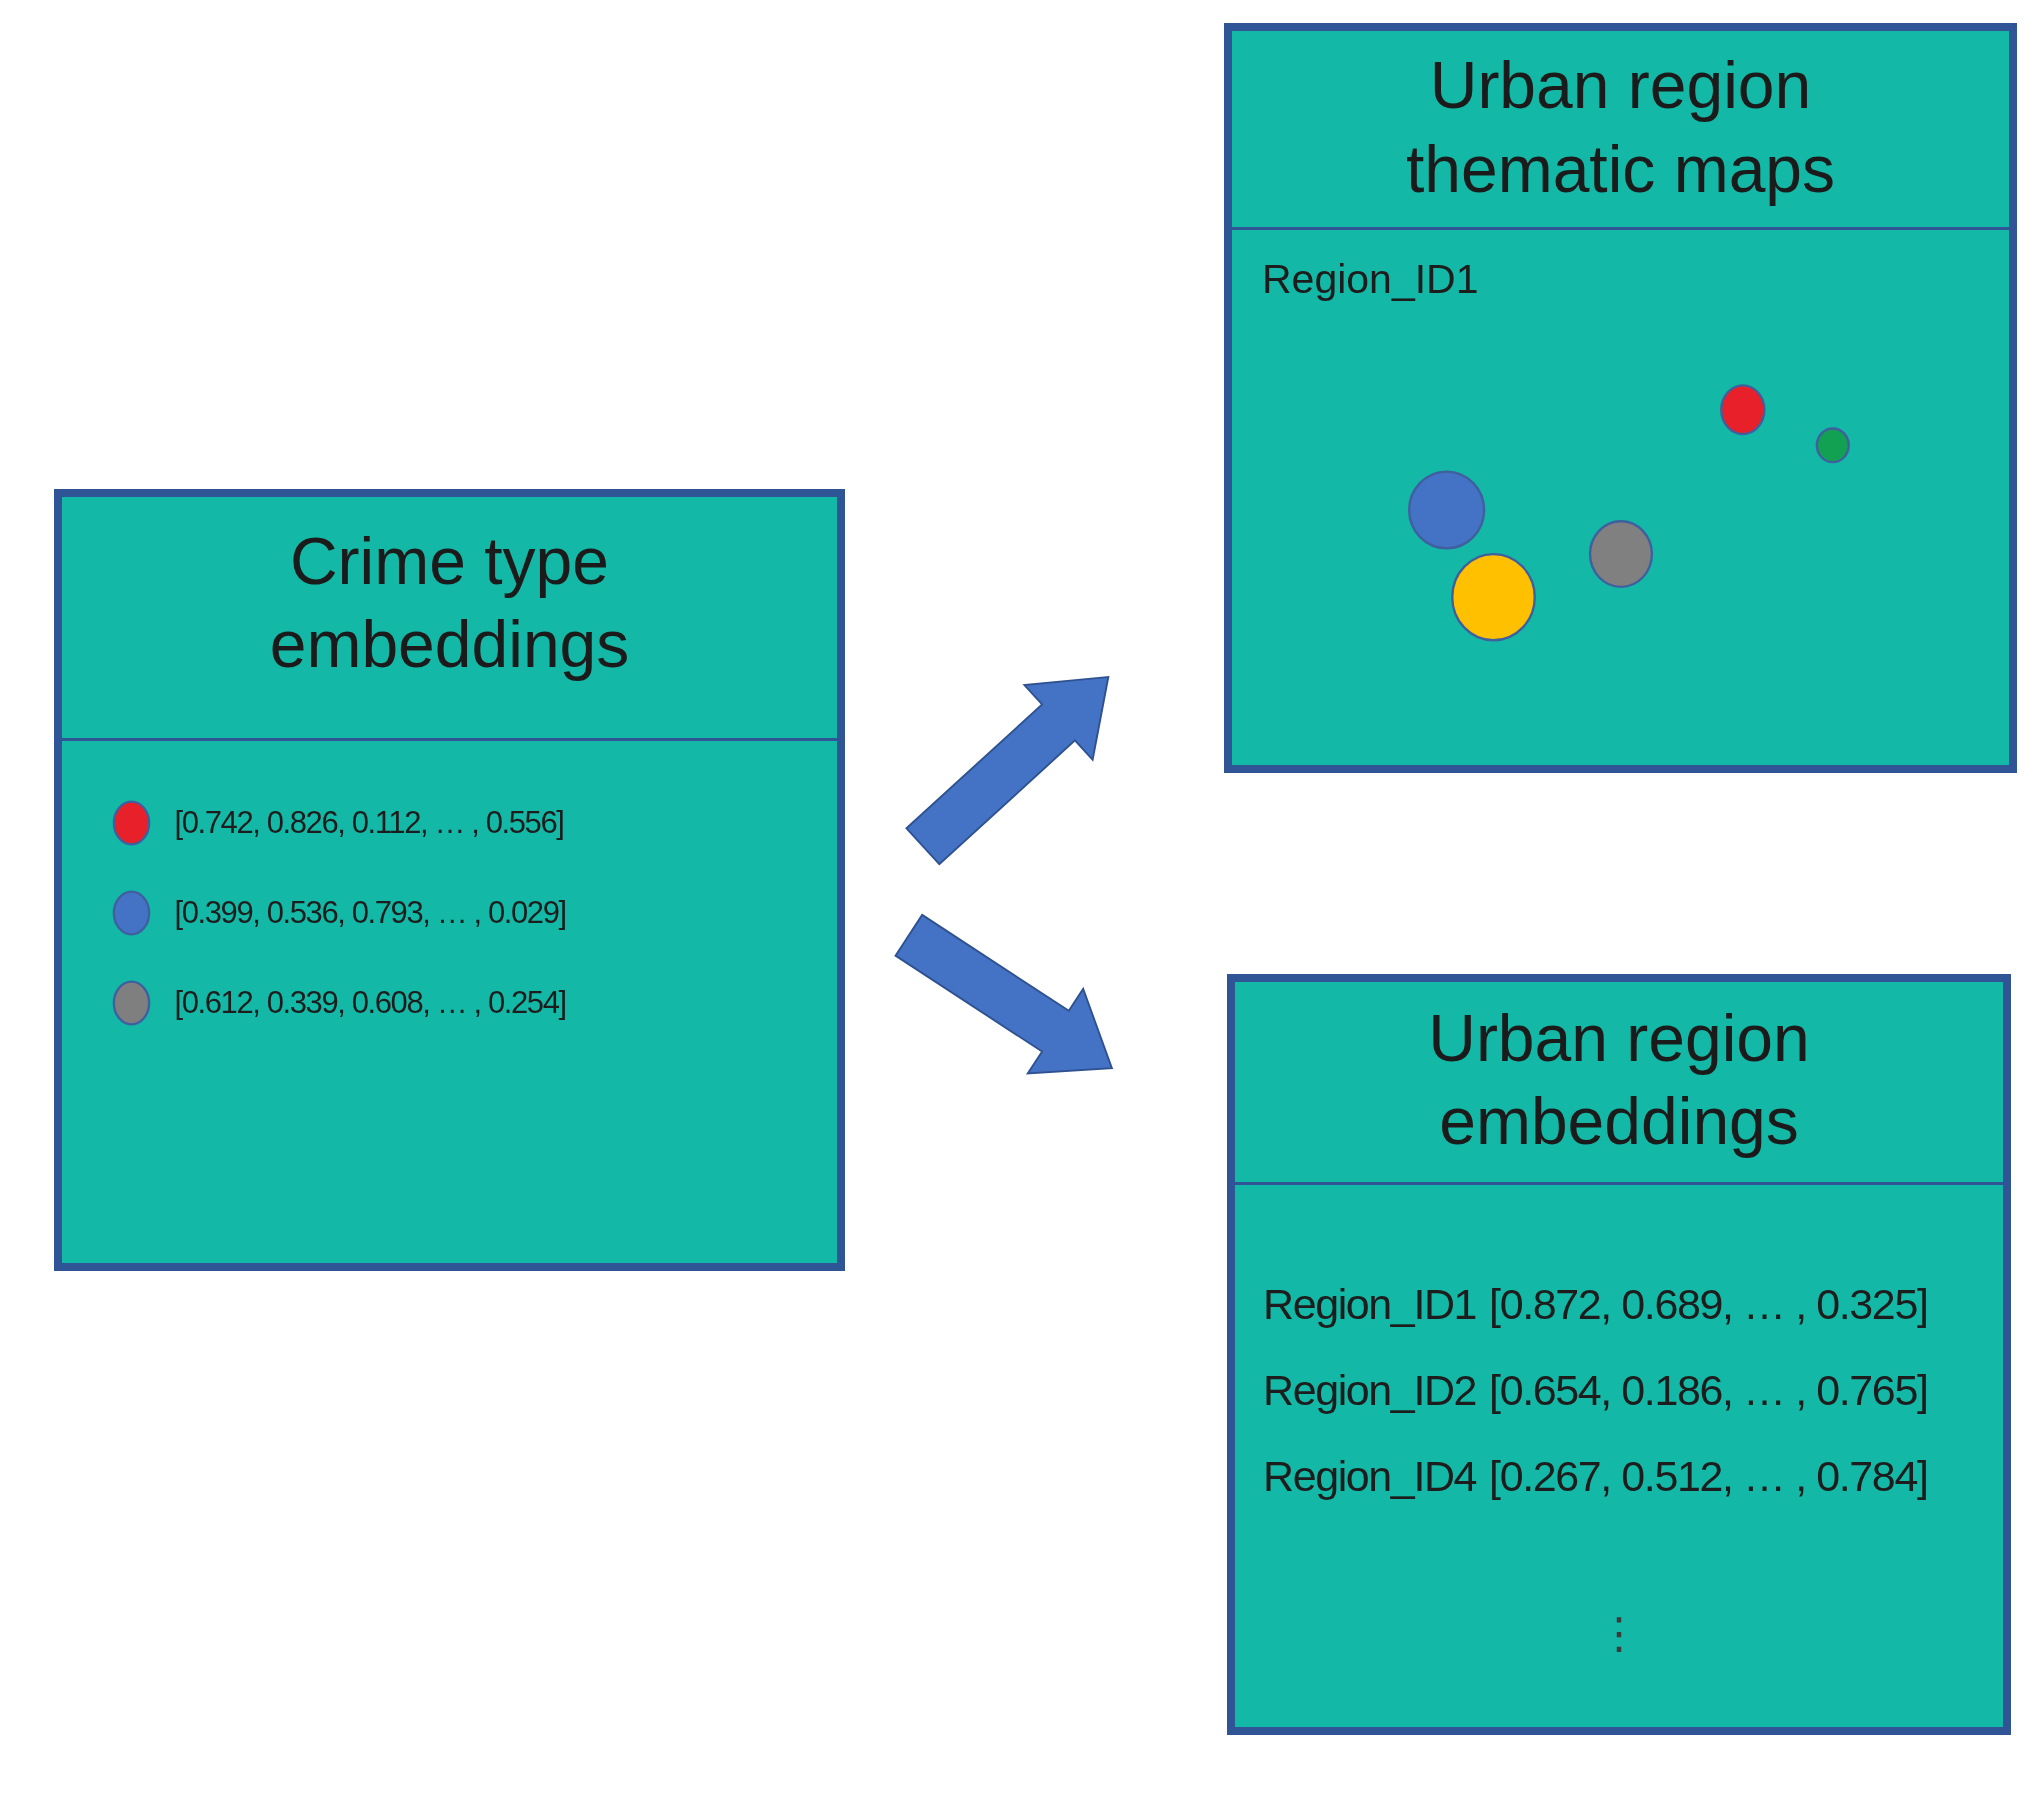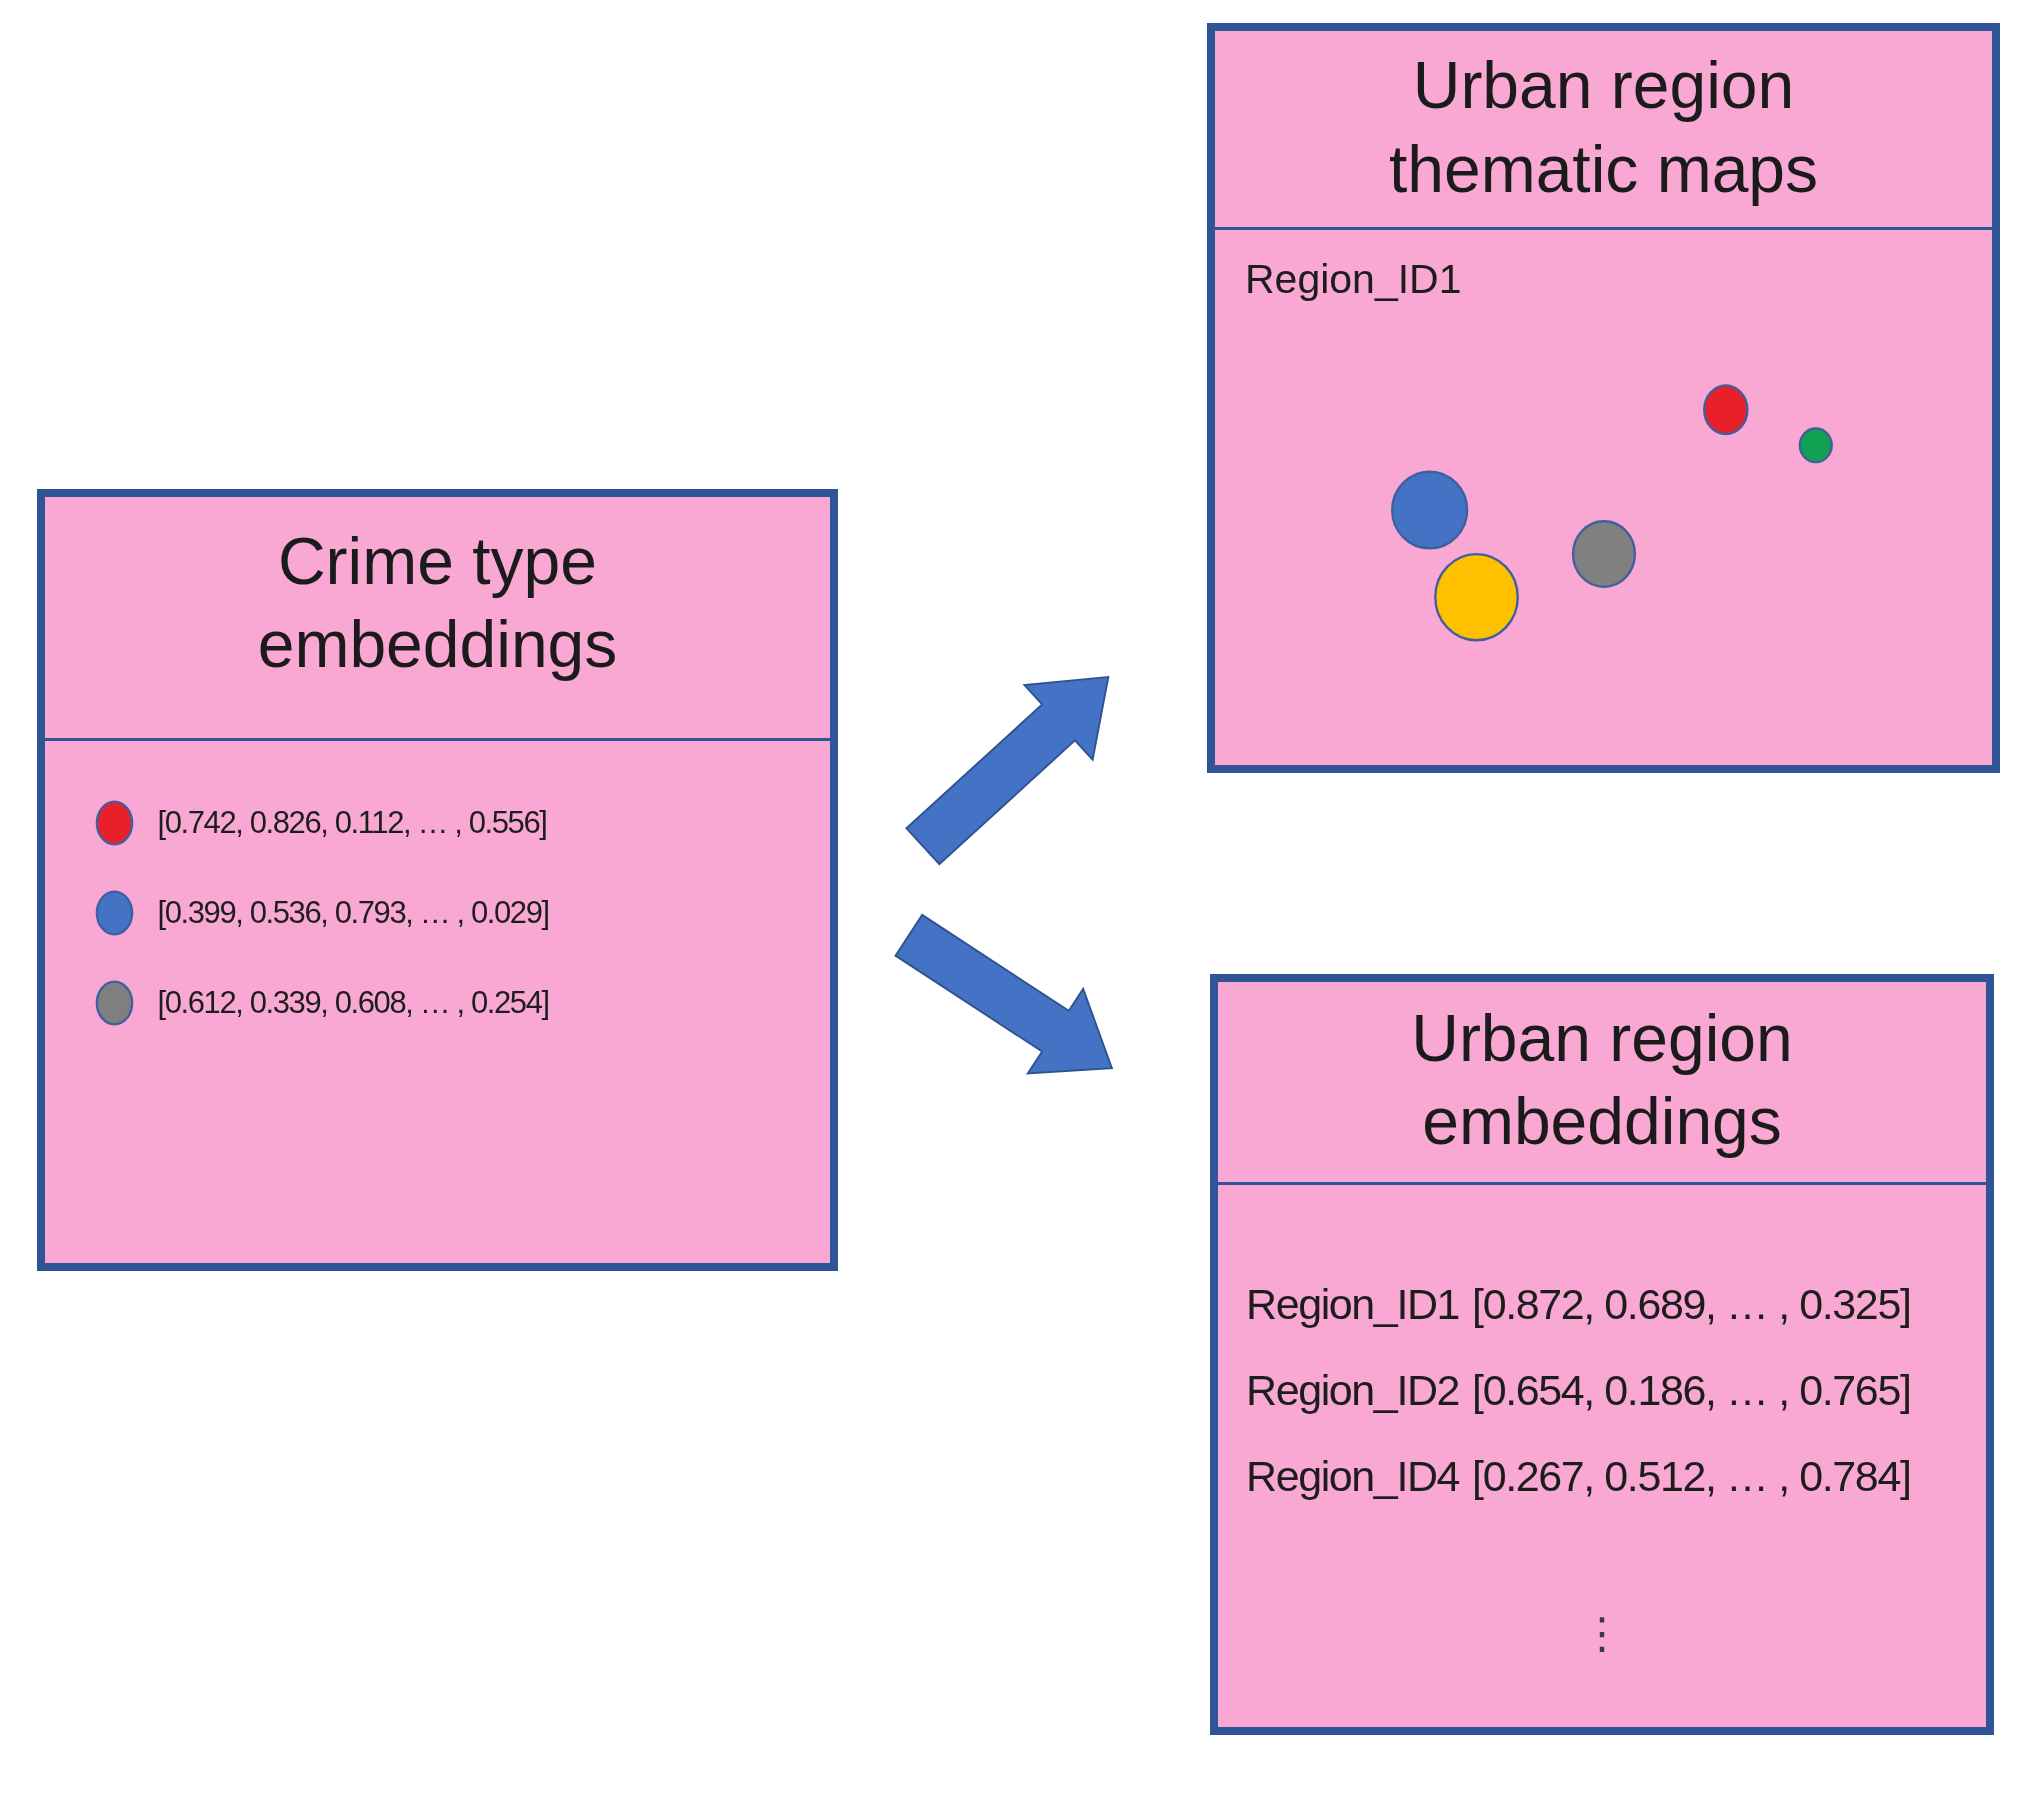--- a/index.html
+++ b/index.html
@@ -1,31 +1,31 @@
 <!DOCTYPE html>
 <html style="font-size:15px"><head>
 <meta charset="utf-8">
 <style>
   html,body{margin:0;padding:0;background:#ffffff;}
   .canvas{
     position:relative;width:2036px;height:1804px;background:#ffffff;
     font-family:"Liberation Sans", sans-serif;color:#1c1c1c;overflow:hidden;
   }
   .box{
-    position:absolute;background:#f9a8d4;border:8.4px solid #2F5597;
+    position:absolute;background:#14b8a6;border:8.4px solid #2F5597;margin-left:17px;
   }
   .separator{
     position:absolute;left:0;right:0;height:2.8px;background:#2F5597;
   }
   .box-title{
     position:absolute;left:0;right:0;text-align:center;
     font-size:66px;line-height:1.26;color:#1b1b1b;
   }
   
-  #crime-box{left:37px;top:489px;width:775px;height:766px;padding-left:10px;}
+  #crime-box{left:37px;top:489px;width:775px;height:766px;}
   #crime-box .box-title{top:22.5px;}
   #crime-box .separator{top:241px;}
   .crime-rows{position:absolute;left:0;right:0;top:281px;}
   .crime-row{display:flex;align-items:center;height:90px;padding-left:49px;}
   .row-dot{flex:0 0 auto;margin-right:22.5px;}
   .vector-text{font-size:31px;letter-spacing:-1.4px;white-space:nowrap;color:#1d1d1d;}
   
   #thematic-box{left:1207px;top:23.4px;width:777px;height:734px;}
   #thematic-box .box-title{top:13px;}
   #thematic-box .separator{top:196px;}

